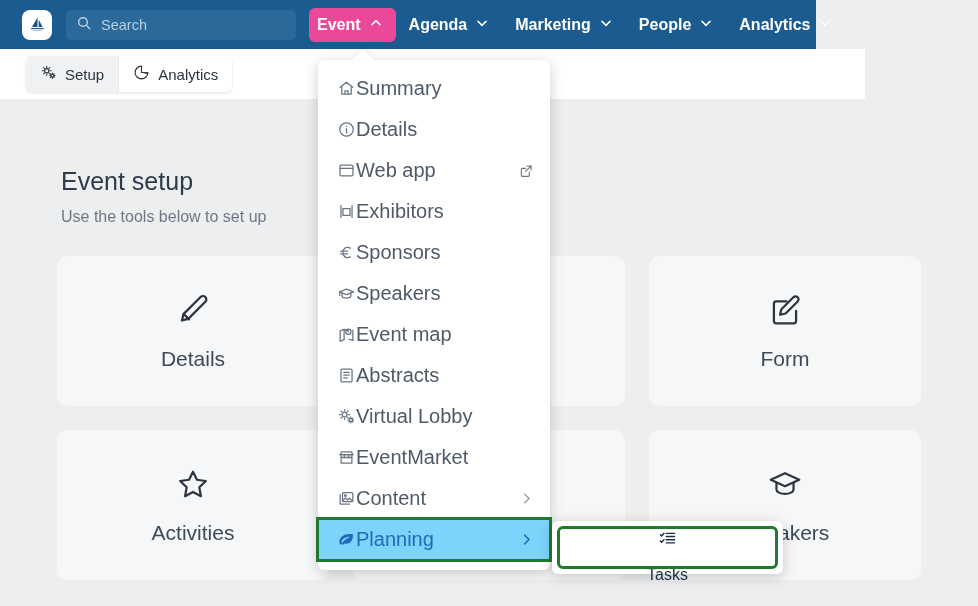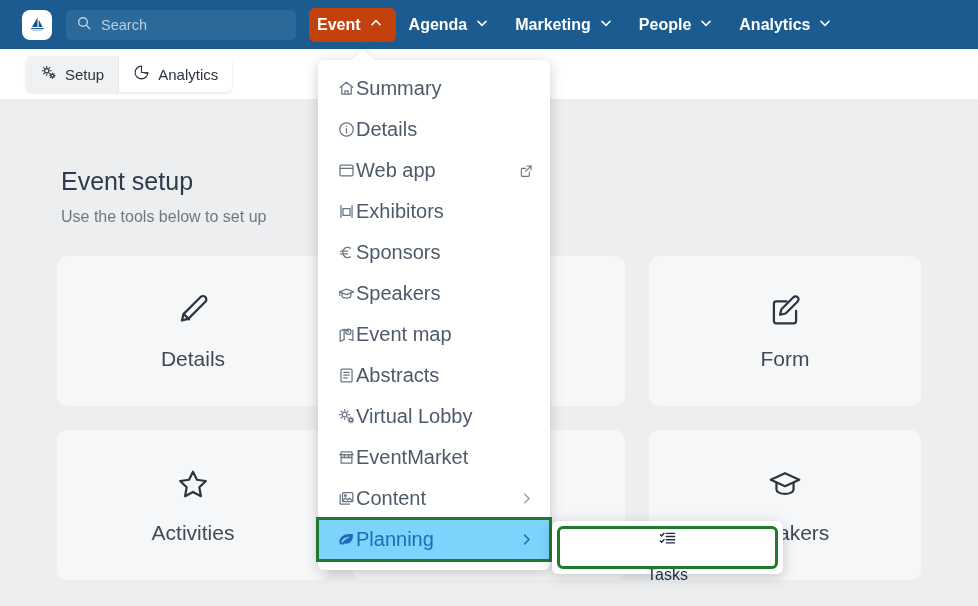--- a/index.html
+++ b/index.html
@@ -9,21 +9,21 @@
     height: 606px;
     overflow: hidden;
     font-family: "Liberation Sans", sans-serif;
     background: #eceef0;
   }
 
   
   .topbar {
     position: absolute;
     top: 0; left: 0;
-    width: 978px;
+    width: 816px;
     height: 49px;
     background: #1c5b8f;
     display: flex;
     align-items: center;
     padding: 0 10px;
     gap: 0;
   }
   .logo-box {
     width: 30px; height: 30px;
     background: #ffffff;
@@ -71,28 +71,28 @@
     height: 34px;
     padding: 0 13px;
     border-radius: 6px;
     color: #ffffff;
     font-size: 16px;
     font-weight: bold;
     white-space: nowrap;
     cursor: pointer;
     user-select: none;
   }
-  .navitem.active { background: #c2410c; padding-left: 8px; }
+  .navitem.active { background: #ec4899; padding-left: 8px; }
   .navitem .chev { display: block; }
 
   
   .subbar {
     position: absolute;
     top: 49px; left: 0;
-    width: 978px;
+    width: 865px;
     height: 50px;
     background: #ffffff;
     display: flex;
     align-items: center;
     padding-left: 26px;
   }
   .segmented {
     display: flex;
     height: 36px;
     border-radius: 6px;

